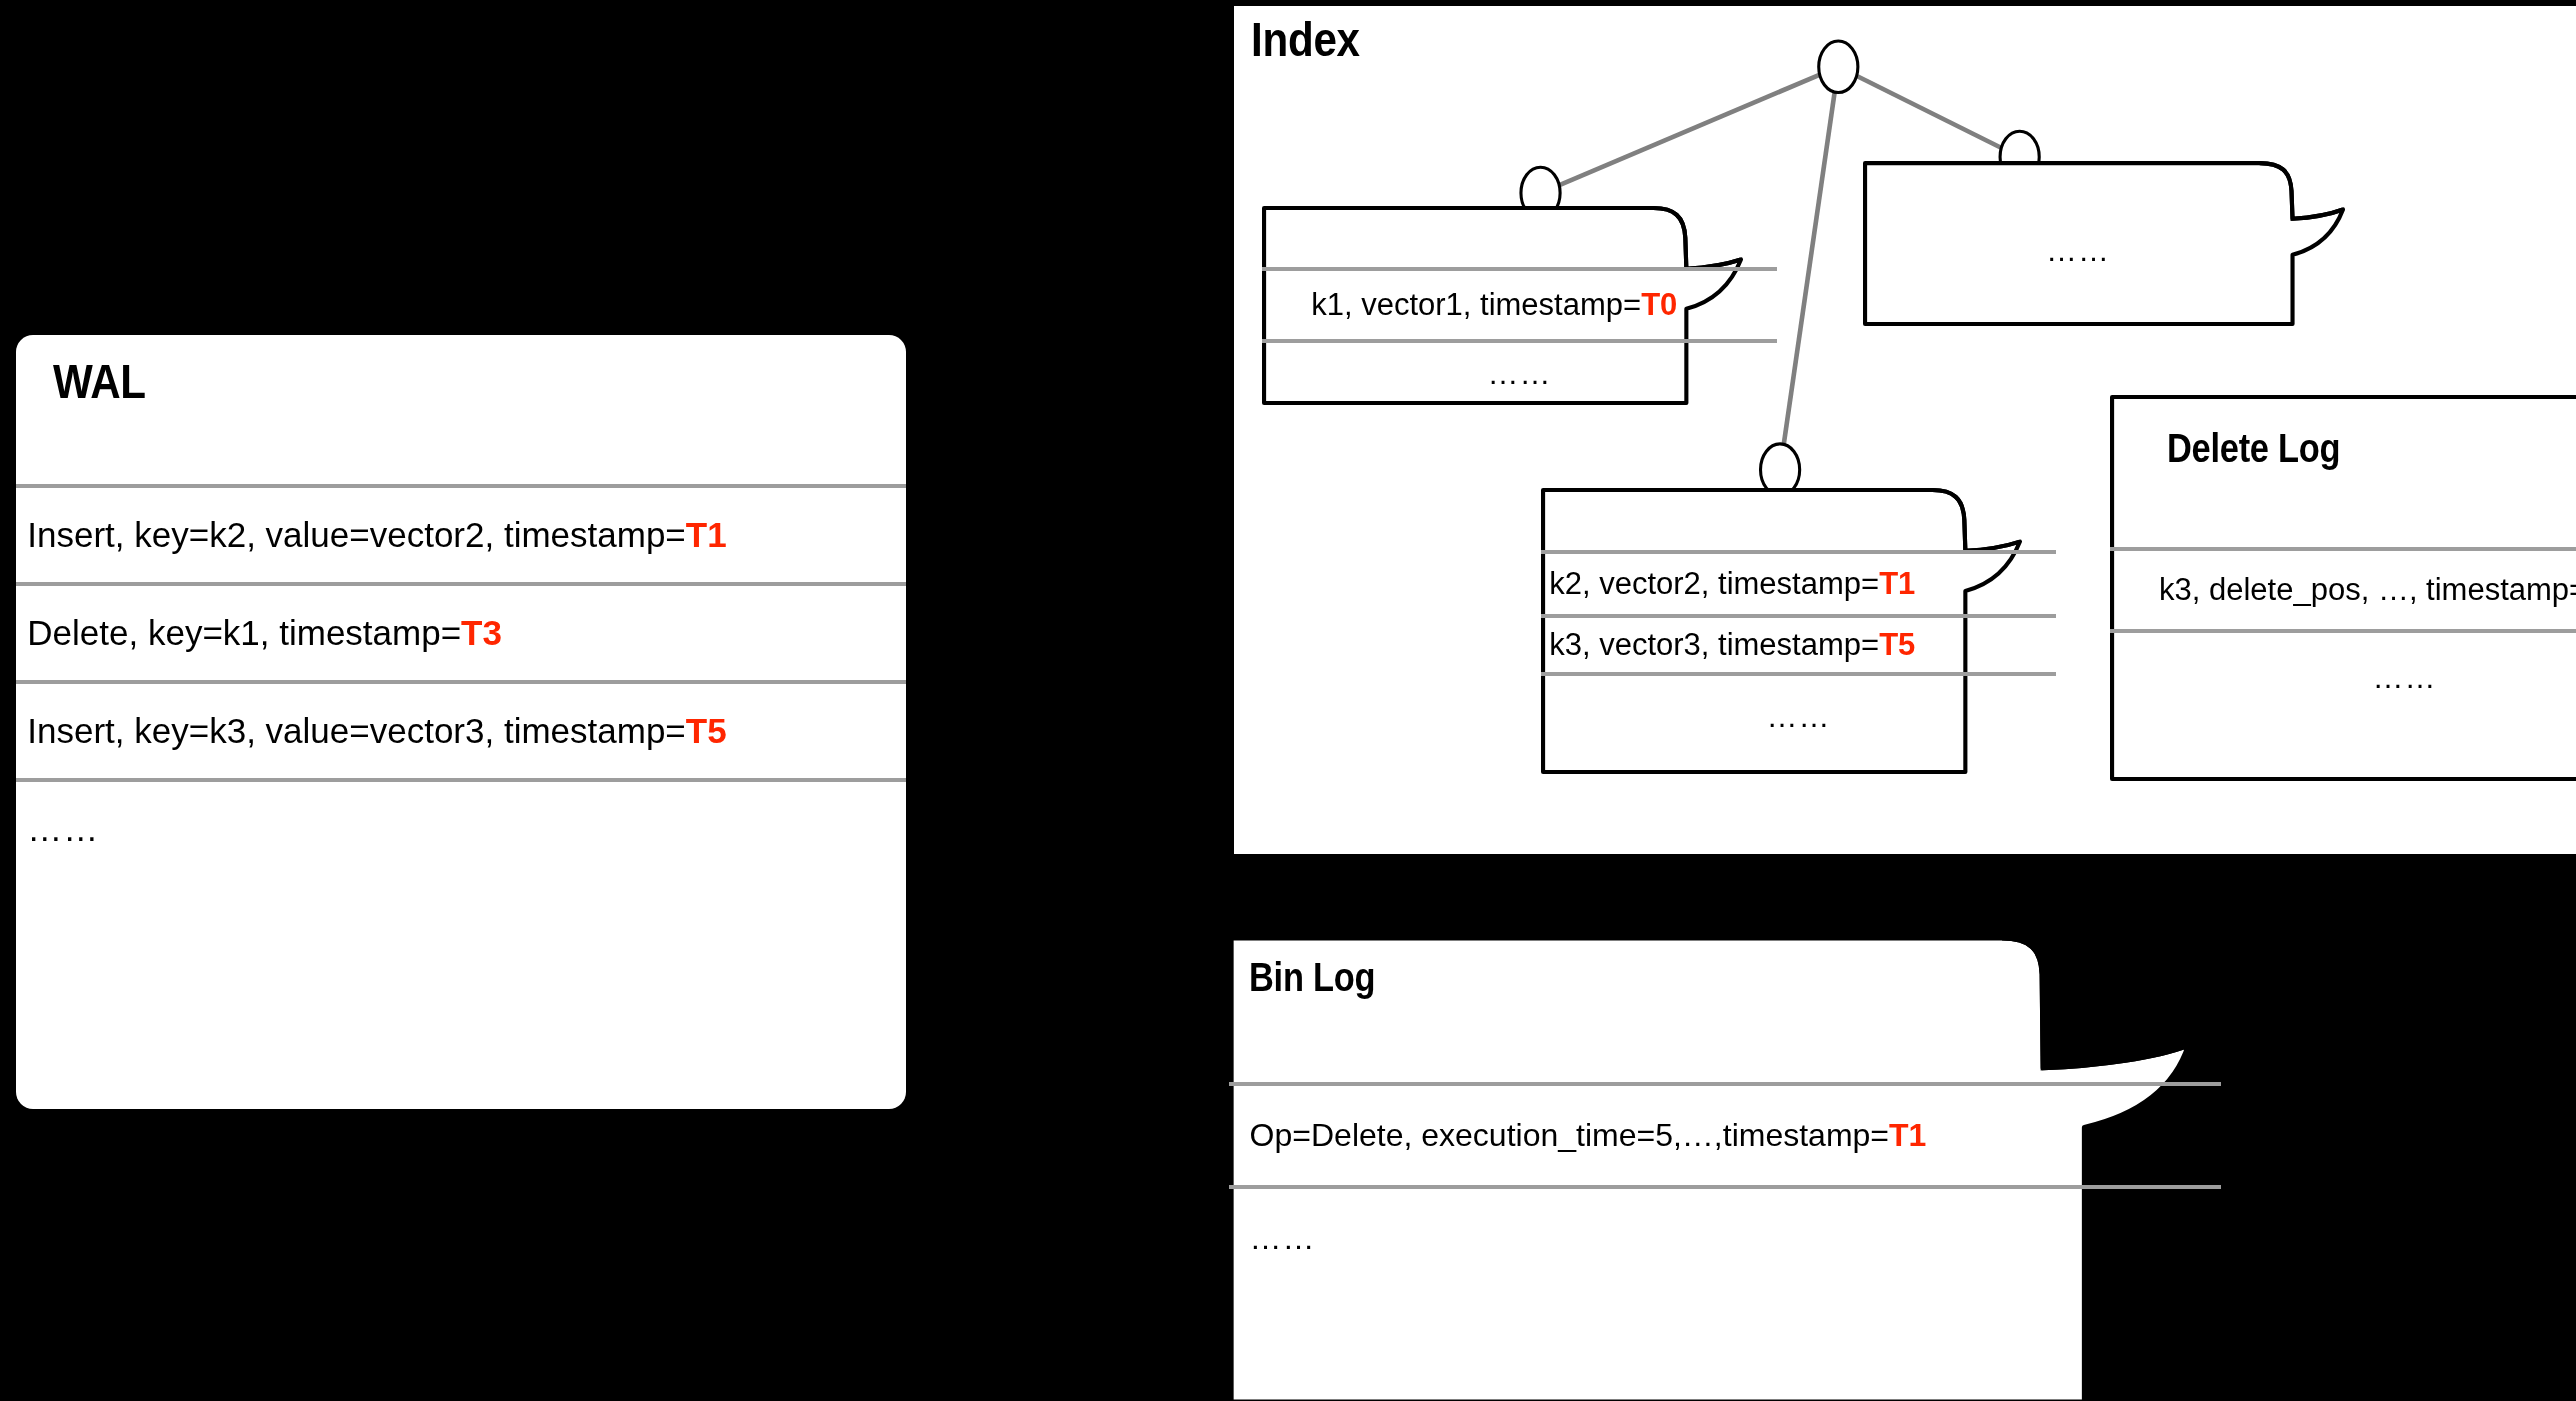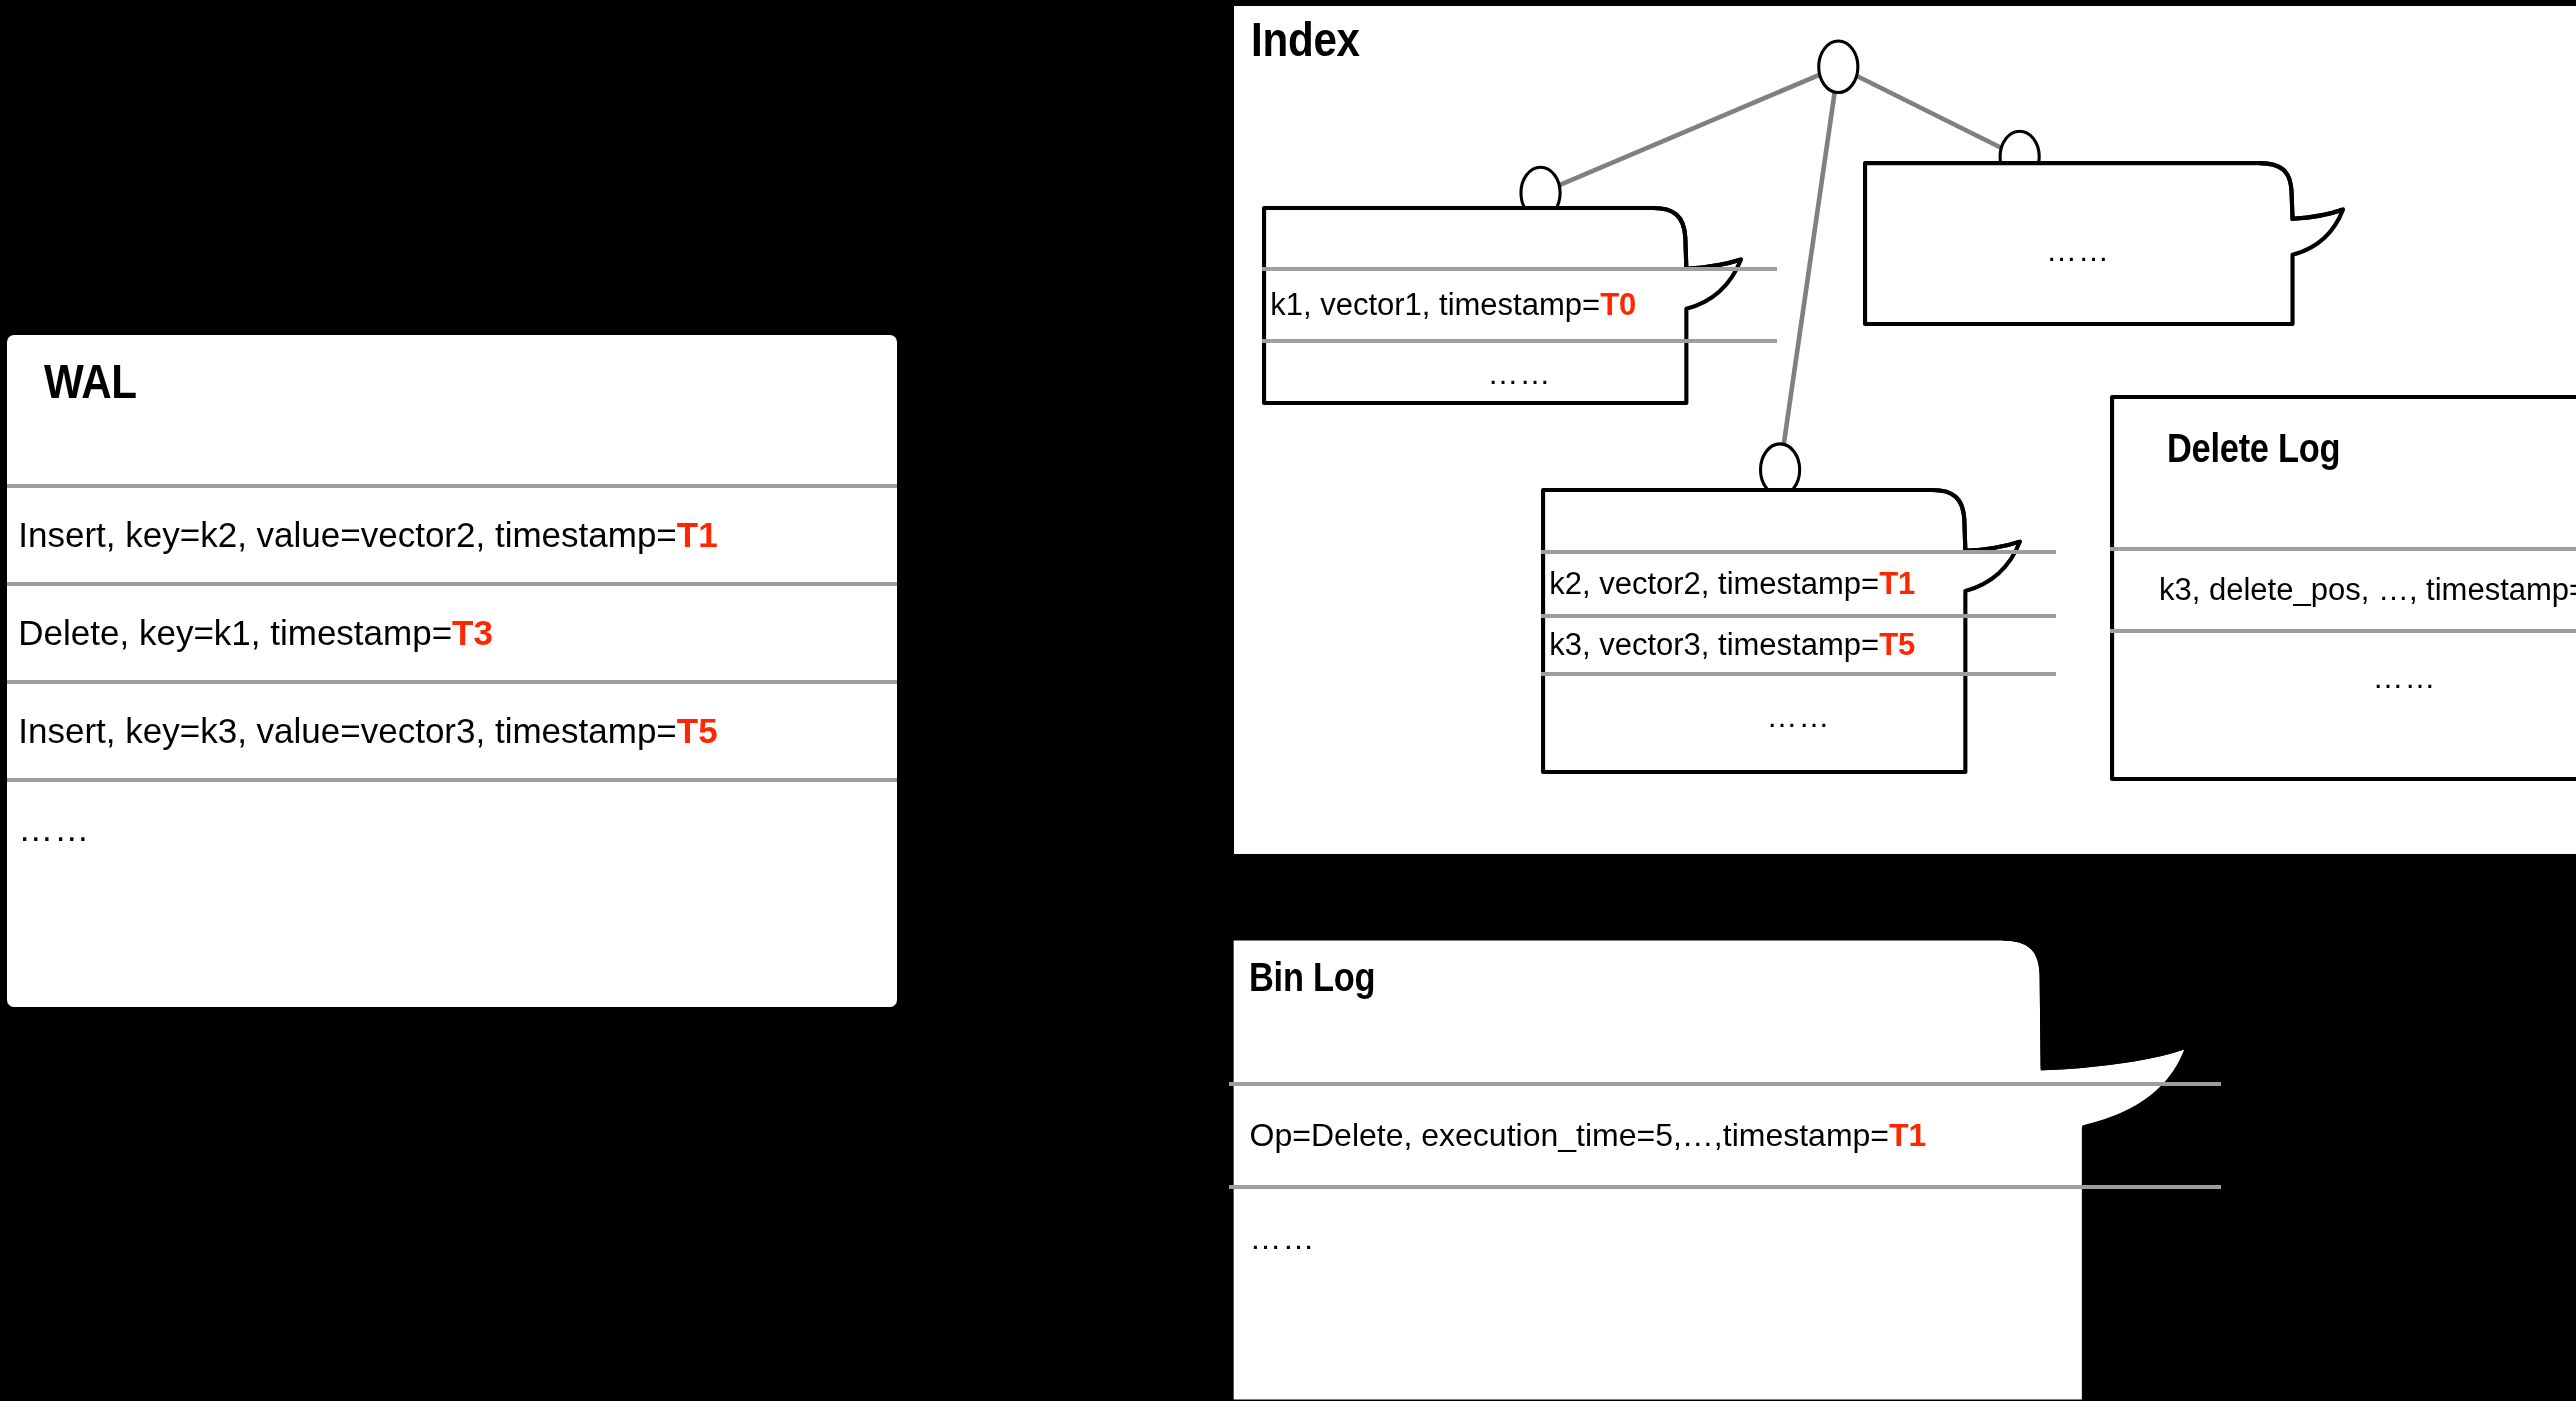--- a/index.html
+++ b/index.html
@@ -32,25 +32,25 @@
     color: #000000;
     letter-spacing: -0.3px;
     white-space: nowrap;
     font-stretch: condensed;
     transform: scaleX(0.86);
     transform-origin: left center;
   }
 
   
   #wal {
-    left: 7px;
+    left: 16px;
     top: 335px;
     width: 890px;
-    height: 672px;
-    border-radius: 7px;
+    height: 774px;
+    border-radius: 17px;
   }
   #wal-title {
     left: 37px;
     top: 21.6px;
     font-size: 49px;
     line-height: 1;
   }
   .wal-rows {
     position: absolute;
     left: 0;
@@ -223,21 +223,21 @@
 
     <div class="doc-card" style="left:28px; top:200px; width:515px; height:199px;">
       <svg class="doc-shape" viewBox="0 0 1000 387" preserveAspectRatio="none">
         <path d="M4,4 L760,4 C800,4 820,20 822,62 L824,122 C860,120 900,114 930,104
                  C912,150 880,185 824,200 L824,383 L4,383 Z" fill="#ffffff" stroke="none"></path>
         <path d="M4,4 L760,4 C800,4 820,20 822,62 L824,122 C860,120 900,114 930,104
                  C912,150 880,185 824,200 L824,383 L4,383 Z" fill="none" stroke="#000000" stroke-width="8" stroke-linejoin="round"></path>
         <path d="M760,4 C800,4 820,20 822,62 L824,122 C860,120 900,114 930,104" fill="none" stroke="#000000" stroke-width="8"></path>
       </svg>
       <div class="doc-rows" style="top:61px;">
-        <div class="doc-row" style="height:72px;">
+        <div class="doc-row" style="height:72px;padding-left:41px;">
           <div class="txt"><span>k1, vector1, timestamp=</span><span class="ts">T0</span></div>
         </div>
         <div class="doc-row center" style="height:66px;">
           <div class="txt">……</div>
         </div>
       </div>
     </div>
 
     <div class="doc-card" style="left:629px; top:155px; width:497px; height:165px;">
       <svg class="doc-shape" viewBox="0 0 965 320" preserveAspectRatio="none">

